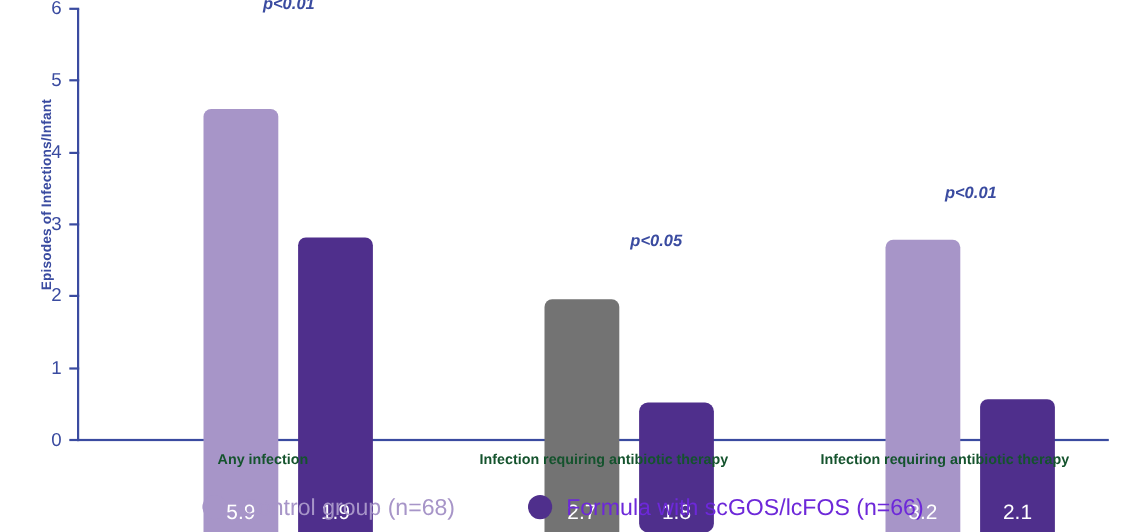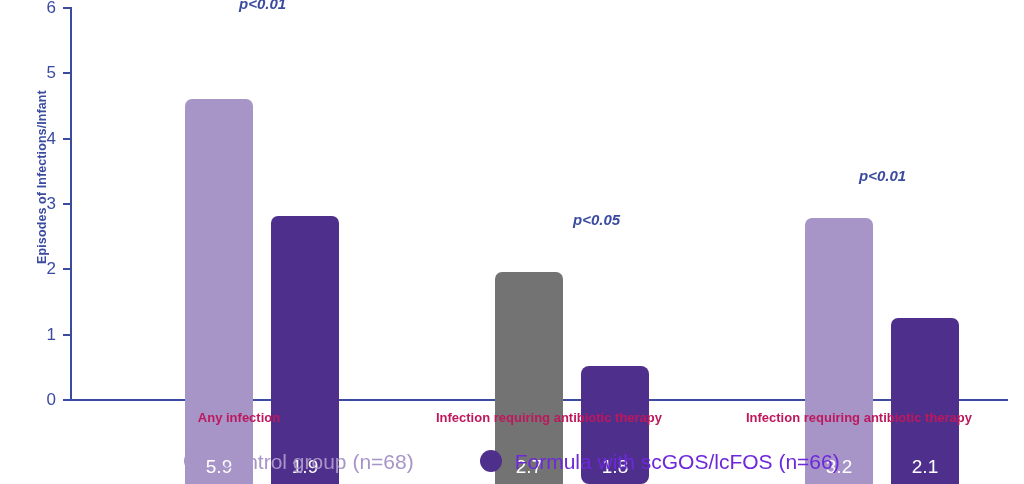--- a/index.html
+++ b/index.html
@@ -113,21 +113,21 @@
     line-height: 1;
   }
 
   
   .cat-label {
     position: absolute;
     top: 411px;
     text-align: center;
     font-size: 13px;
     font-weight: bold;
-    color: #be185d;
+    color: #14532d;
     white-space: nowrap;
     line-height: 1;
   }
 
   
   .legend {
     position: absolute;
     left: 0;
     top: 450px;
     width: 1024px;
@@ -212,21 +212,21 @@
           <span class="bar-value">2.7</span>
         </div>
         <div class="bar dark" style="height: 117.6px; background: rgb(79, 47, 140); border-radius: 8px;">
           <span class="bar-value">1.8</span>
         </div>
       </div>
       <div class="group" style="left: 805px; width: 154px;">
         <div class="bar light" style="height: 266px; background: rgb(167, 149, 200);">
           <span class="bar-value">3.2</span>
         </div>
-        <div class="bar dark" style="height: 166px; background: rgb(79, 47, 140);">
+        <div class="bar dark" style="height: 121px; background: rgb(79, 47, 140);">
           <span class="bar-value">2.1</span>
         </div>
       </div>
     </div>
 
   <div id="cat-labels">
       <div class="cat-label" style="width: 300px; left: 89px;">Any infection</div>
       <div class="cat-label" style="width: 330px; left: 384px;">Infection requiring antibiotic therapy</div>
       <div class="cat-label" style="width: 330px; left: 694px;">Infection requiring antibiotic therapy</div>
     </div>

